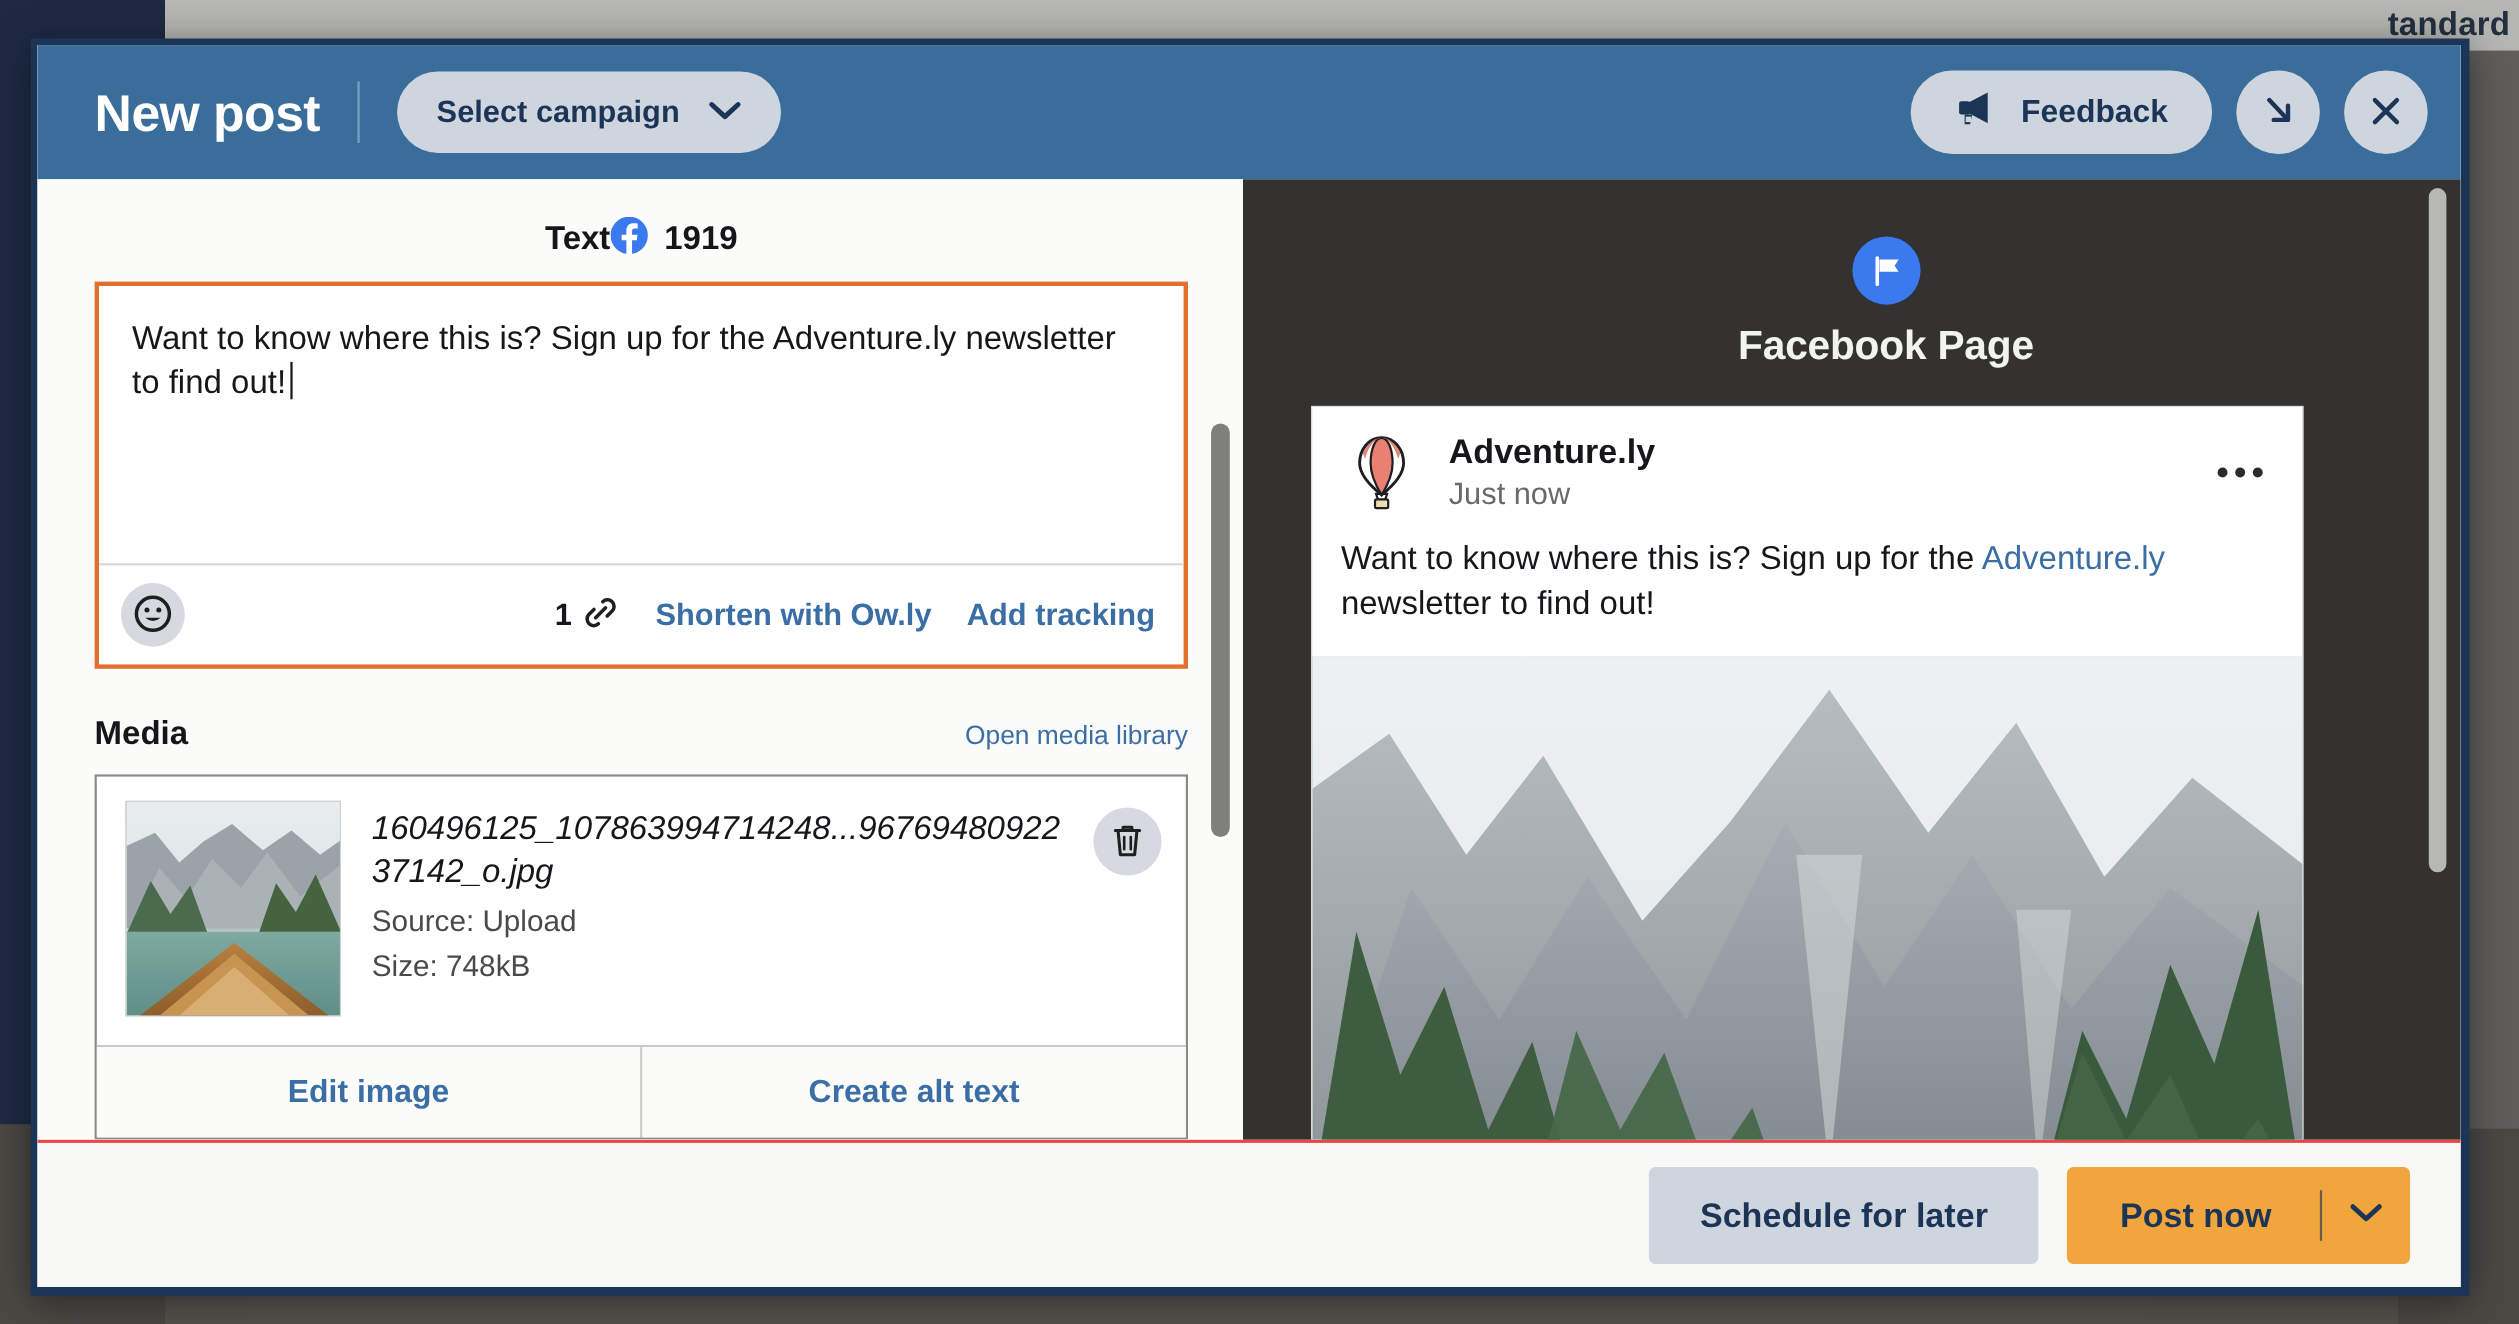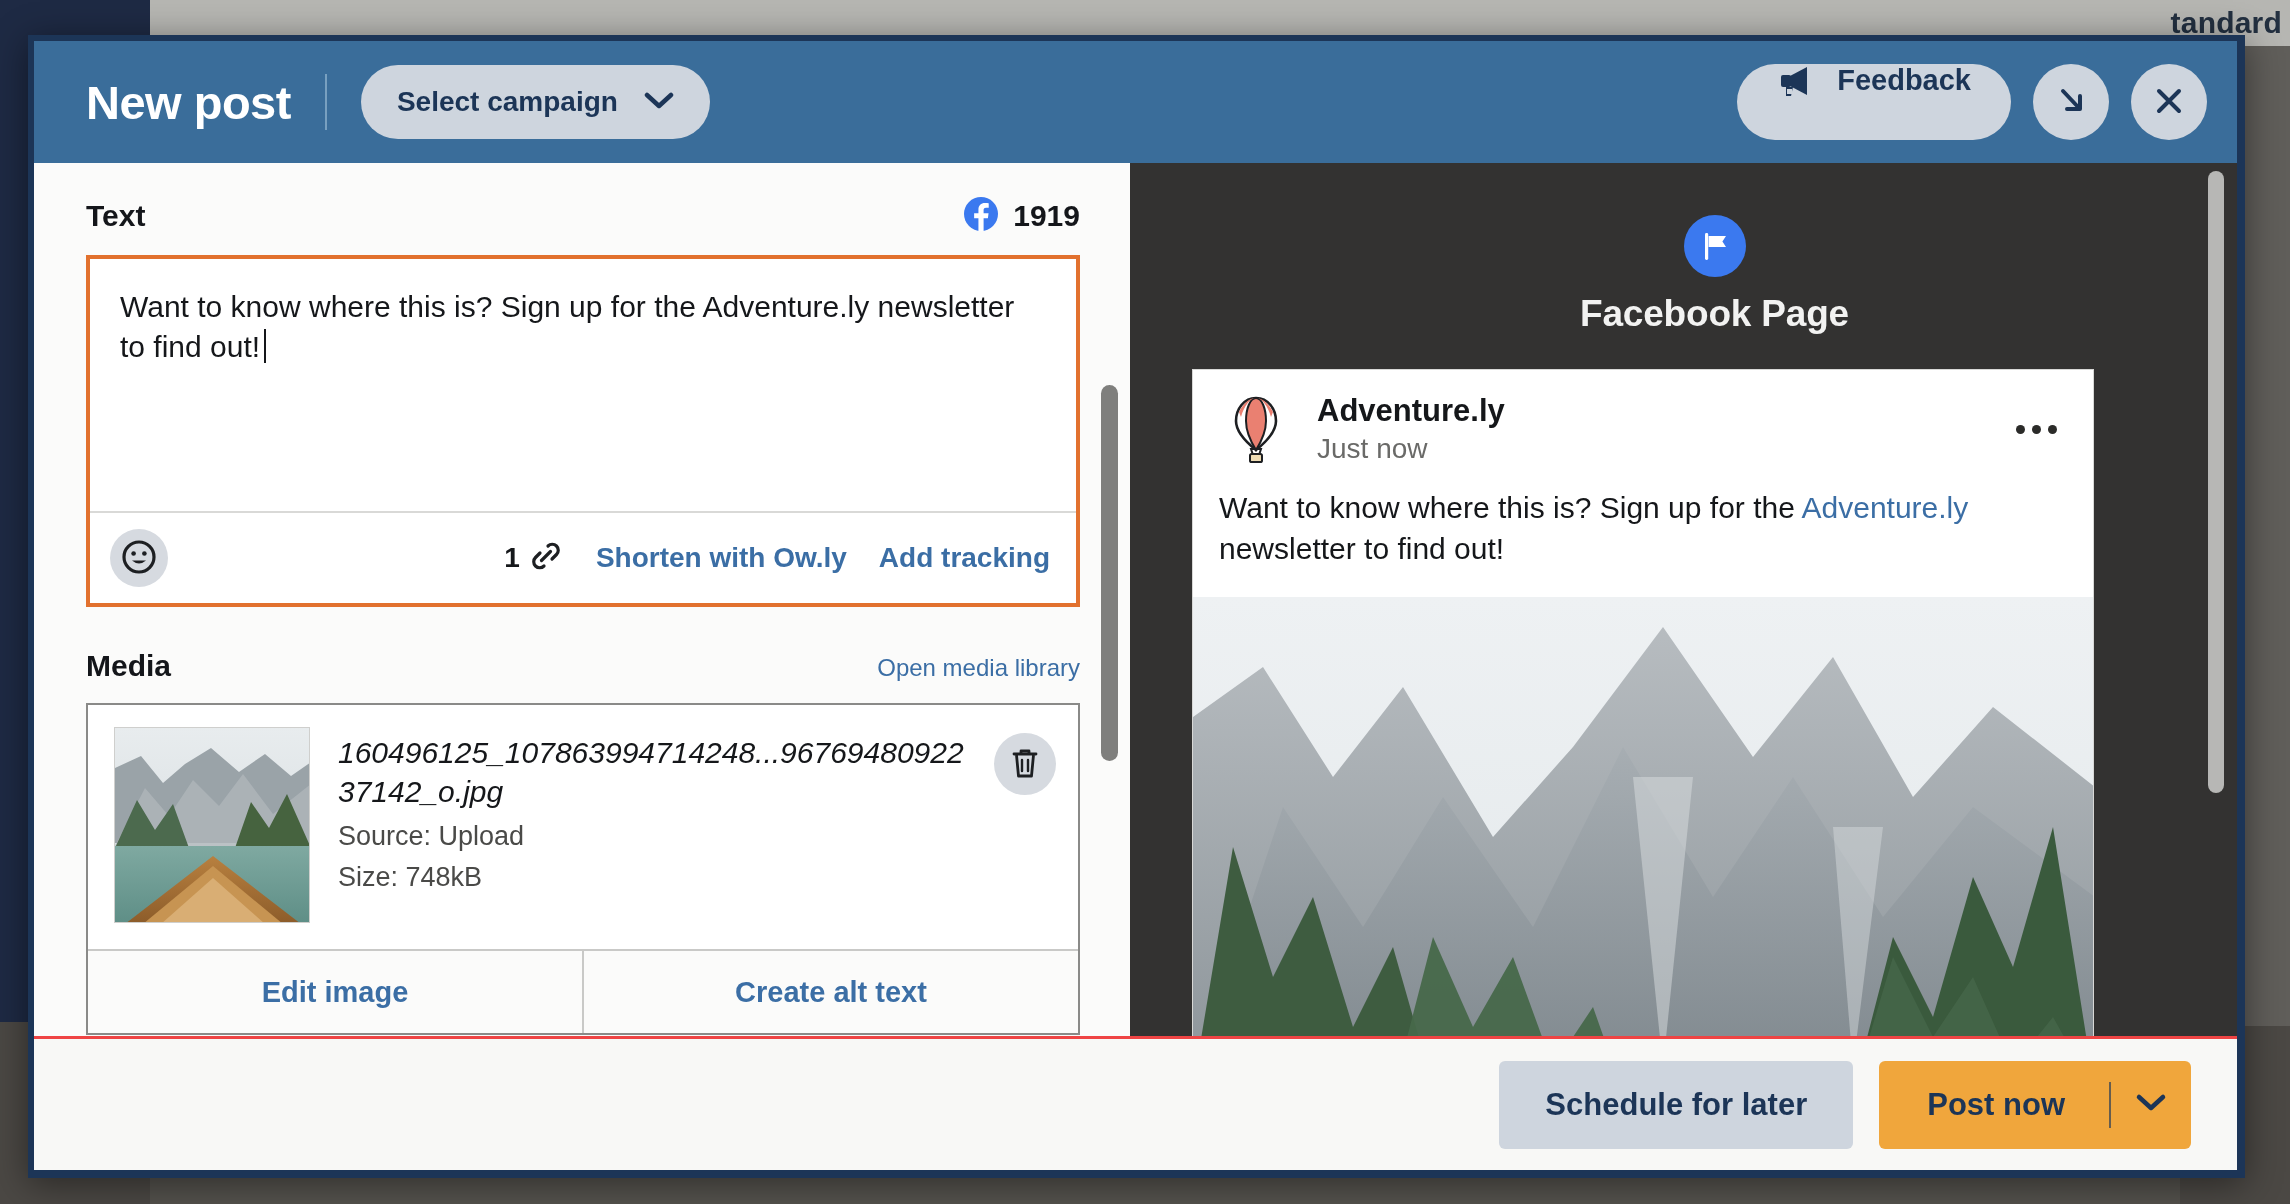--- a/index.html
+++ b/index.html
@@ -87,21 +87,21 @@
   #select-campaign-btn {
     display: flex; align-items: center; gap: 26px;
     height: 74px; padding: 0 36px;
     background: #ced5de; color: #1c3557;
     border: none; border-radius: 40px;
     font-family: inherit; font-size: 28px; font-weight: 700;
     cursor: pointer; white-space: nowrap;
   }
   #header-spacer { flex: 1 1 auto; }
   #feedback-btn {
-    display: flex; align-items: flex-start; gap: 22px;
+    display: flex; align-items: center; gap: 22px;
     height: 76px; padding: 0 40px;
     background: #ced5de; color: #1c3557;
     border: none; border-radius: 40px;
     font-family: inherit; font-size: 29px; font-weight: 700;
     cursor: pointer; white-space: nowrap;
   }
   .round-icon-btn {
     width: 76px; height: 76px; border-radius: 50%;
     background: #ced5de; border: none; margin-left: 22px;
     display: flex; align-items: center; justify-content: center;
@@ -111,21 +111,21 @@
   
   #modal-body { flex: 1 1 auto; display: flex; min-height: 0; position: relative; }
 
   
   #left-pane {
     width: 1096px; background: #fbfbfa;
     padding: 34px 50px 0 52px;
     position: relative; overflow: hidden; flex: none;
   }
   #text-header-row {
-    display: flex; align-items: center; justify-content: space-between;
+    display: flex; align-items: center; justify-content: center;
     margin-bottom: 20px;
   }
   #text-label { font-size: 30px; font-weight: 700; color: #14161a; }
   #network-count { display: flex; align-items: center; gap: 15px; }
   #fb-count-value { font-size: 30px; font-weight: 700; color: #14161a; }
 
   #composer-box {
     border: 4px solid #e2712e; background: #ffffff;
     height: 352px; display: flex; flex-direction: column;
   }

